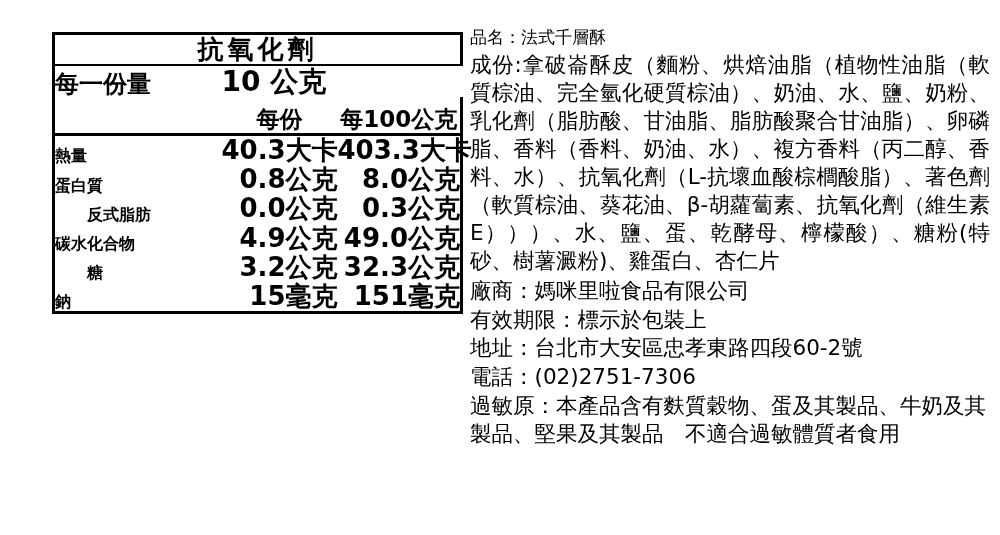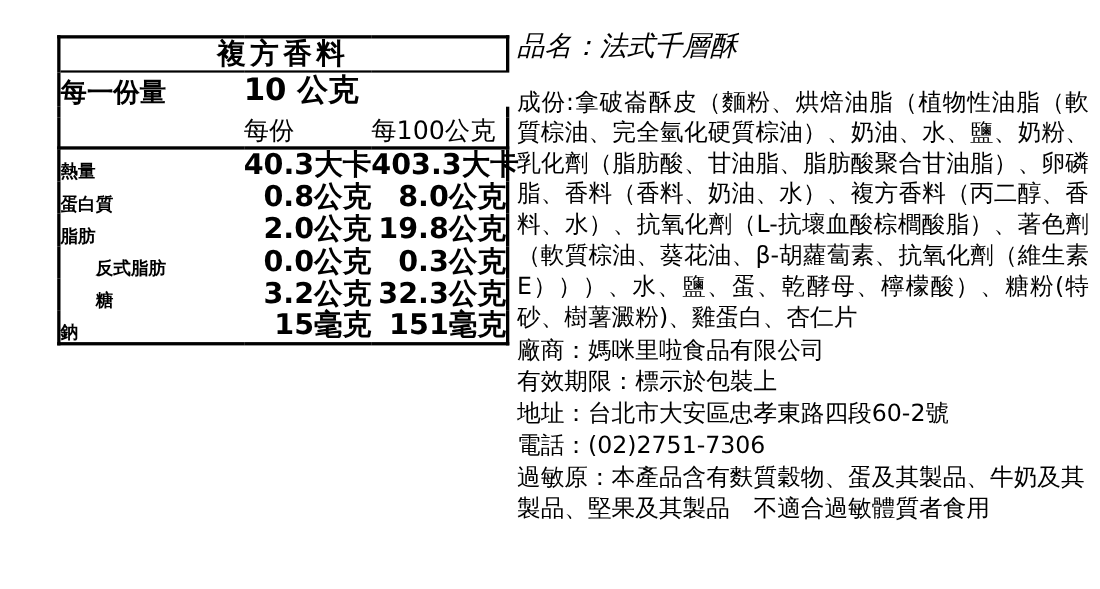--- a/index.html
+++ b/index.html
@@ -60,23 +60,23 @@
     margin-left: 24px;
   }
   .serving-val {
     font-size: 28px;
     font-weight: bold;
     white-space: nowrap;
     padding: 2px 0 3px 0;
     text-align: left;
   }
   .colhead {
-    text-align: left;
+    text-align: center;
     font-size: 23px;
-    font-weight: normal;
+    font-weight: bold;
     padding: 2px 6px 3px 0;
     white-space: nowrap;
   }
   .nut-name {
     font-size: 16px;
     font-weight: bold;
     white-space: nowrap;
     padding: 1px 0 2px 6px;
   }
   .nut-name.indent1 { padding-left: 32px; }
@@ -92,24 +92,23 @@
   
   .info-panel {
     position: absolute;
     left: 470px;
     top: 26px;
     width: 520px;
     font-size: 21.5px;
     line-height: 1.30;
   }
   .info-panel .product-name {
-    font-size: 25px;
-    margin-bottom: 21px;
+    font-size: 17px;
+    margin-bottom: 3px;
     white-space: nowrap;
-    font-style: italic;
   }
   .info-panel .block {
     margin-bottom: 1px;
   }
   .info-panel .ingredients {
     text-align: justify;
     text-justify: inter-ideograph;
     margin-bottom: 2px;
   }
   .info-panel .line {
@@ -126,21 +125,21 @@
 
   <div class="nutrition-panel">
     <table class="nutrition">
       <colgroup>
         <col style="width:168px">
         <col style="width:116px">
         <col style="width:124px">
       </colgroup>
       <tbody>
         <tr>
-          <td colspan="3" class="title-cell outer-top outer-left outer-right rule-thin">複方香料</td>
+          <td colspan="3" class="title-cell outer-top outer-left outer-right rule-thin">抗氧化劑</td>
         </tr>
         <tr>
           <td class="label-cell outer-left">每一份量</td>
           <td class="serving-val" colspan="2">10  公克</td>
         </tr>
         <tr class="spacer-row">
           <td class="outer-left"></td>
           <td></td>
           <td class="outer-right"></td>
         </tr>
@@ -154,28 +153,28 @@
           <td class="nut-name outer-left">熱量</td>
           <td class="nut-val">40.3大卡</td>
           <td class="nut-val outer-right">403.3大卡</td>
         </tr>
         <tr>
           <td class="nut-name outer-left">蛋白質</td>
           <td class="nut-val">0.8公克</td>
           <td class="nut-val outer-right">8.0公克</td>
         </tr>
         <tr>
-          <td class="nut-name outer-left">脂肪</td>
-          <td class="nut-val">2.0公克</td>
-          <td class="nut-val outer-right">19.8公克</td>
-        </tr>
-        <tr>
           <td class="nut-name indent1 outer-left">反式脂肪</td>
           <td class="nut-val">0.0公克</td>
           <td class="nut-val outer-right">0.3公克</td>
+        </tr>
+        <tr>
+          <td class="nut-name outer-left">碳水化合物</td>
+          <td class="nut-val">4.9公克</td>
+          <td class="nut-val outer-right">49.0公克</td>
         </tr>
         <tr>
           <td class="nut-name indent1 outer-left">糖</td>
           <td class="nut-val">3.2公克</td>
           <td class="nut-val outer-right">32.3公克</td>
         </tr>
         <tr>
           <td class="nut-name outer-left outer-bottom">鈉</td>
           <td class="nut-val outer-bottom">15毫克</td>
           <td class="nut-val outer-right outer-bottom">151毫克</td>

